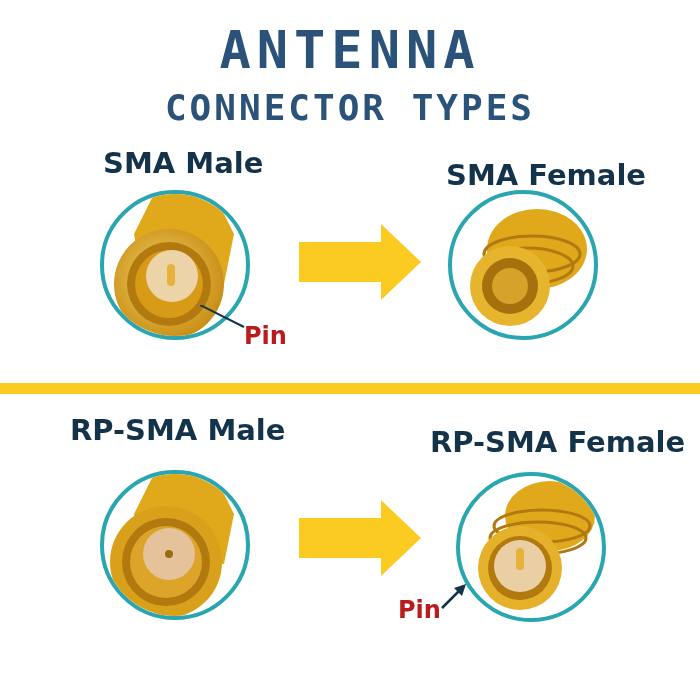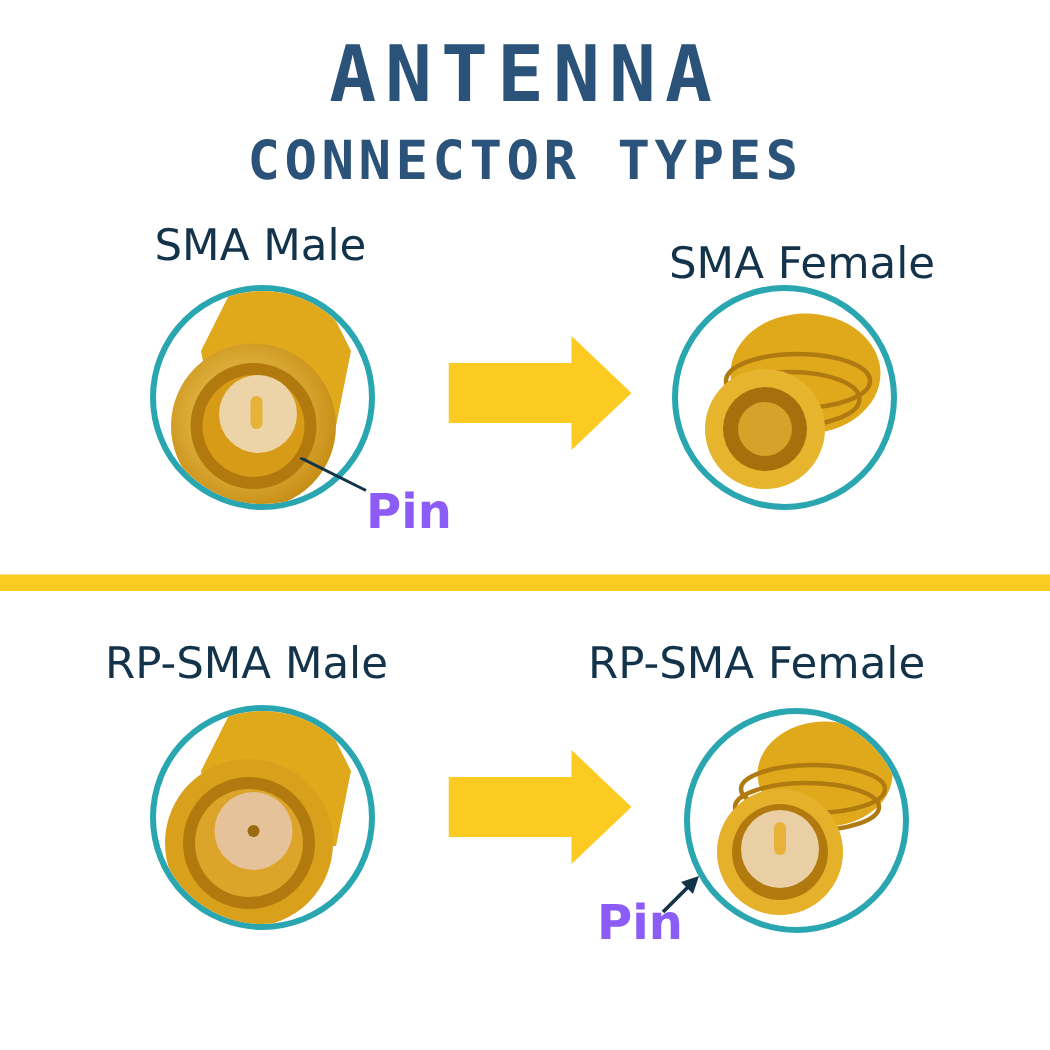--- a/index.html
+++ b/index.html
@@ -3,26 +3,26 @@
 <meta charset="utf-8">
 <style>
   html, body { margin:0; padding:0; }
   body { width:700px; height:700px; background:#ffffff; position:relative; overflow:hidden;
          font-family:"DejaVu Sans", "Liberation Sans", sans-serif; }
   .title { position:absolute; left:0; width:700px; text-align:center; color:#2b5278;
            font-family:"DejaVu Sans Mono", "Liberation Mono", monospace; font-weight:bold;
            letter-spacing:6px; }
   .t1 { top:22px; font-size:52px; line-height:56px; }
   .t2 { top:80px; font-size:36px; line-height:56px; letter-spacing:3px; }
-  .label { position:absolute; color:#13334a; font-weight:normal; font-size:29px; white-space:nowrap; }
+  .label { position:absolute; color:#13334a; font-weight:bold; font-size:29px; white-space:nowrap; }
   .circle { position:absolute; width:150px; height:150px; border-radius:50%;
             border:4px solid #2aa6b0; background:#fff; box-sizing:border-box; overflow:hidden; }
   .arrow { position:absolute; }
   .divider { position:absolute; left:0; top:383px; width:700px; height:11px; background:#fccb22; }
-  .pin { position:absolute; color:#8b5cf6; font-weight:bold; font-size:32px; }
+  .pin { position:absolute; color:#b91c1c; font-weight:bold; font-size:24px; }
 </style>
 </head>
 <body>
 
 <div class="title t1">ANTENNA</div>
 <div class="title t2">CONNECTOR TYPES</div>
 
 <div class="label" style="left:103px;top:146px;">SMA Male</div>
 <div class="circle" style="left:100px;top:190px;">
   <svg width="150" height="150" viewBox="0 0 150 150">
@@ -58,37 +58,37 @@
         <ellipse cx="75" cy="72" rx="46" ry="18"></ellipse>
     </g>
     <circle cx="58" cy="92" r="40" fill="#e7b52d"></circle>
     <circle cx="58" cy="92" r="28" fill="#a6700c"></circle>
     <circle cx="58" cy="92" r="18" fill="#d7a22a"></circle>
   </svg>
 </div>
 
 <div class="divider"></div>
 
-<div class="label" style="left:70px;top:425px;">RP-SMA Male</div>
+<div class="label" style="left:70px;top:413px;">RP-SMA Male</div>
 <div class="circle" style="left:100px;top:470px;">
   <svg width="150" height="150" viewBox="0 0 150 150">
     <polygon points="50,0 110,0 130,40 120,90 40,90 30,40" fill="#e0a91c"></polygon>
     <circle cx="62" cy="88" r="56" fill="#d9a01b"></circle>
     <circle cx="62" cy="88" r="44" fill="#b27a0e"></circle>
     <circle cx="62" cy="88" r="36" fill="#dca52a"></circle>
     <circle cx="65" cy="80" r="26" fill="#e6c29a"></circle>
     <circle cx="65" cy="80" r="4" fill="#9a6a10"></circle>
   </svg>
 </div>
 
 <svg class="arrow" style="left:299px;top:500px" width="122" height="76" viewBox="0 0 122 76">
   <polygon points="0,18 82,18 82,0 122,38 82,76 82,58 0,58" fill="#fccb22"></polygon>
 </svg>
 
-<div class="label" style="left:392px;top:425px;">RP-SMA Female</div>
+<div class="label" style="left:430px;top:425px;">RP-SMA Female</div>
 <div class="circle" style="left:456px;top:472px;">
   <svg width="150" height="150" viewBox="0 0 150 150">
     <ellipse cx="90" cy="40" rx="45" ry="35" fill="#e0a91c"></ellipse>
     <g fill="none" stroke="#b07a10" stroke-width="3">
       <ellipse cx="82" cy="50" rx="48" ry="16"></ellipse>
         <ellipse cx="78" cy="62" rx="48" ry="16"></ellipse>
     </g>
     <circle cx="60" cy="92" r="42" fill="#e5b12a"></circle>
     <circle cx="60" cy="92" r="32" fill="#b27a0e"></circle>
     <circle cx="60" cy="90" r="26" fill="#e9cfa3"></circle>

